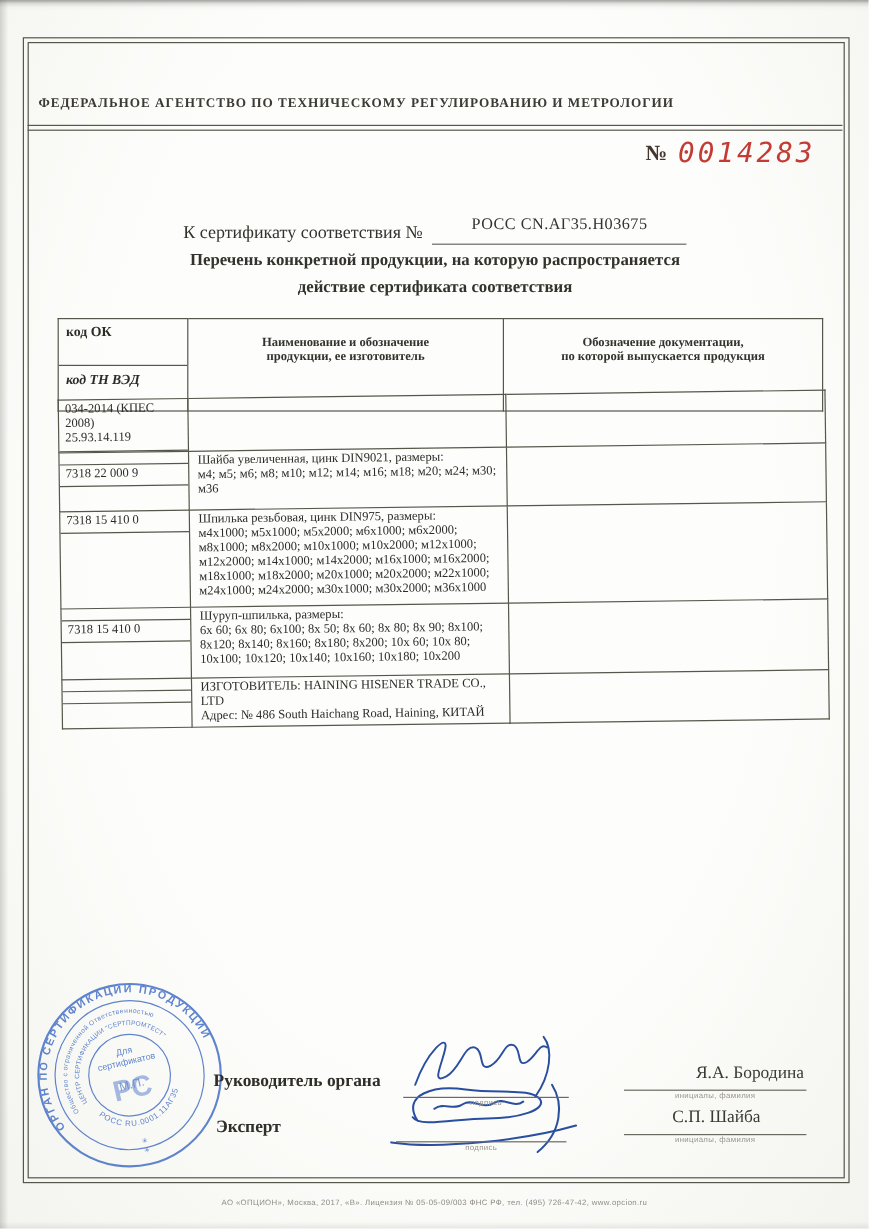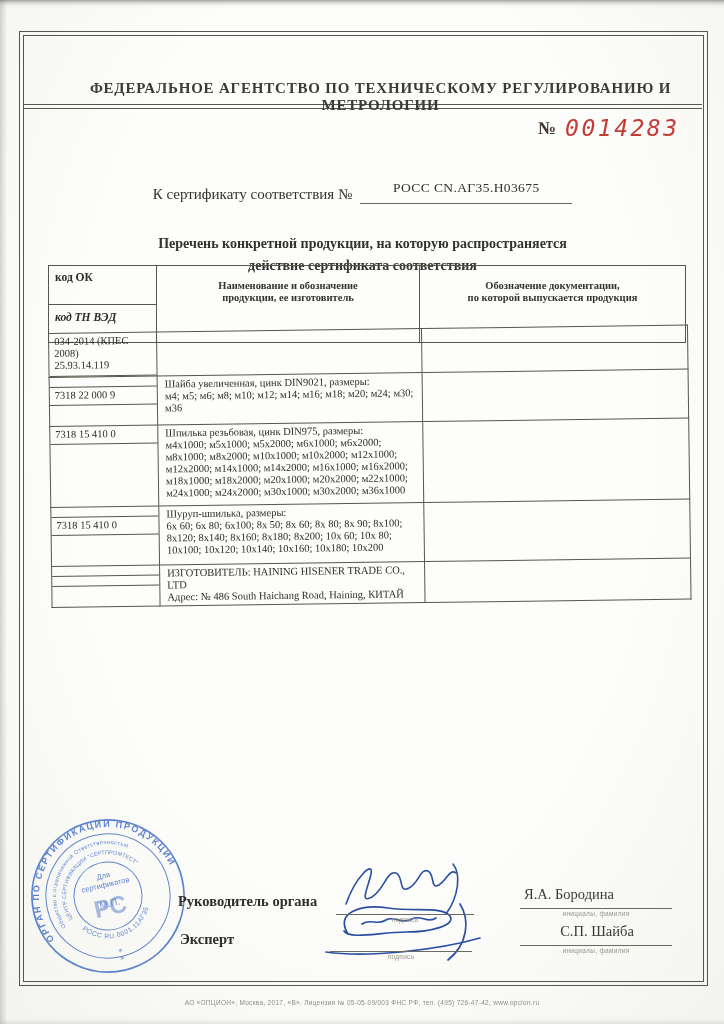--- a/index.html
+++ b/index.html
@@ -13,34 +13,34 @@
   .edge-bottom{position:absolute;left:0;right:0;bottom:0;height:6px;
     background:linear-gradient(0deg, rgba(140,140,136,.18), rgba(0,0,0,0));}
 
   .frame{position:absolute;left:19px;top:31px;width:687px;height:953px;border:1px solid #57564b;}
   .frame-inner{position:absolute;left:3px;top:3px;right:3px;bottom:3px;border:1px solid #57564b;}
   .hdr-sep1{position:absolute;left:23px;top:104px;width:679px;border-top:1px solid #57564b;}
   .hdr-sep2{position:absolute;left:23px;top:108px;width:679px;border-top:1px solid #57564b;}
 
   .sys-title{position:absolute;left:24px;top:47px;width:677px;text-align:center;
     font-size:21px;font-weight:bold;letter-spacing:3.5px;color:#3b3a34;}
-  .agency{position:absolute;left:42px;top:80px;width:677px;text-align:center;
-    font-size:15px;font-weight:bold;letter-spacing:.8px;color:#3b3a34;}
+  .agency{position:absolute;left:32px;top:80px;width:677px;text-align:left;
+    font-size:11px;font-weight:bold;letter-spacing:.8px;color:#3b3a34;}
 
   .num-row{position:absolute;left:538px;top:115px;white-space:nowrap;}
   .num-label{font-size:18px;font-weight:bold;color:#45372f;vertical-align:2px;}
   .num-value{font-family:"DejaVu Sans Mono","Liberation Mono",monospace;
     font-size:23px;color:#c43b35;letter-spacing:2.5px;margin-left:5px;font-style:italic;}
 
   .apx-title{position:absolute;left:24px;top:146px;width:677px;text-align:center;
     font-size:22px;font-weight:bold;letter-spacing:3px;color:#33322c;}
   .cert-line{position:absolute;left:24px;top:186px;width:677px;text-align:center;font-size:15px;color:#33322c;}
   .cert-no{display:inline-block;width:212px;border-bottom:1px solid #6b6a60;margin-left:8px;text-align:center;}
   .cert-no-text{display:inline-block;position:relative;top:-7px;font-size:13.5px;letter-spacing:.4px;}
-  .subtitle{position:absolute;left:24px;top:233px;width:677px;text-align:center;
+  .subtitle{position:absolute;left:24px;top:207px;width:677px;text-align:center;
     font-size:14px;font-weight:bold;line-height:1.55;color:#33322c;}
 
   .pre{white-space:pre-line;}
 
   table.t{border-collapse:collapse;table-layout:fixed;}
   table.t td{border:1px solid #57564b;vertical-align:top;font-size:10.5px;line-height:1.16;}
   .tbl-head{position:absolute;left:48px;top:265px;}
   .tbl-body{position:absolute;left:48px;top:333px;transform:rotate(-0.75deg);transform-origin:0 0;}
   .w1{width:107px;} .w2{width:250px;} .w3{width:253px;}
   .hc{height:62px;text-align:center;font-weight:bold;font-size:11.5px;padding:14px 6px 0 6px;color:#33322c;}
@@ -55,21 +55,21 @@
   tr.r0 td{height:38px;} tr.r1 td{height:44px;} tr.r2 td{height:76px;}
   tr.r3 td{height:54px;} tr.r4 td{height:36px;}
 
   .sig-role1{position:absolute;left:178px;top:893px;font-size:14.5px;font-weight:bold;color:#2f2e29;}
   .sig-role2{position:absolute;left:180px;top:931px;font-size:14.5px;font-weight:bold;color:#2f2e29;}
   .sig-line1{position:absolute;left:336px;top:914px;width:138px;border-top:1px solid #6b6a60;}
   .sig-line2{position:absolute;left:330px;top:951px;width:142px;border-top:1px solid #6b6a60;}
   .tiny{font-family:"Liberation Sans","DejaVu Sans",sans-serif;font-size:6.5px;color:#97958c;text-align:center;letter-spacing:.3px;}
   .sig-cap1{position:absolute;left:336px;top:916px;width:138px;}
   .sig-cap2{position:absolute;left:330px;top:953px;width:142px;}
-  .name1{position:absolute;left:524px;top:886px;width:146px;text-align:left;font-size:14.5px;color:#3a3933;}
+  .name1{position:absolute;left:524px;top:886px;width:146px;text-align:right;font-size:14.5px;color:#3a3933;}
   .name2{position:absolute;left:524px;top:923px;width:146px;text-align:center;font-size:14.5px;color:#3a3933;}
   .name-line1{position:absolute;left:520px;top:908px;width:152px;border-top:1px solid #6b6a60;}
   .name-line2{position:absolute;left:520px;top:945px;width:152px;border-top:1px solid #6b6a60;}
   .name-cap1{position:absolute;left:520px;top:910px;width:152px;}
   .name-cap2{position:absolute;left:520px;top:947px;width:152px;}
 
   .sig-svg1{position:absolute;left:332px;top:858px;}
   .sig-svg2{position:absolute;left:318px;top:898px;}
 
   .stamp{position:absolute;left:26px;top:814px;width:164px;height:164px;

